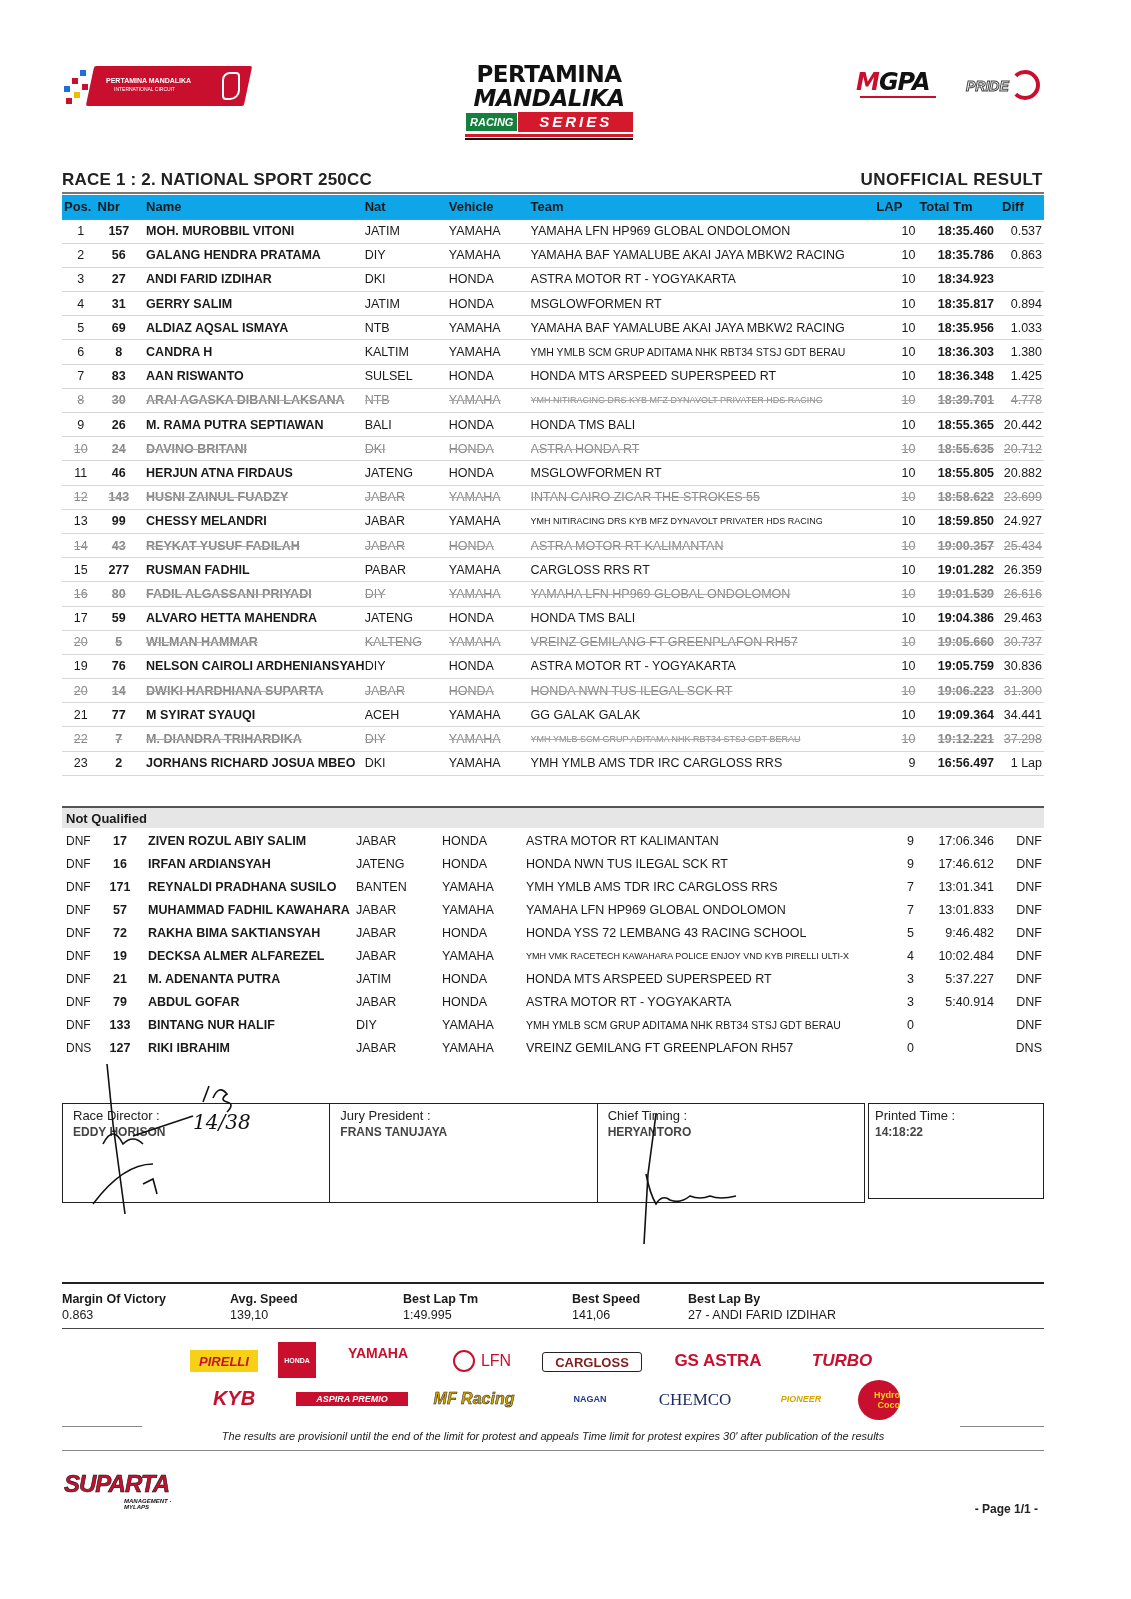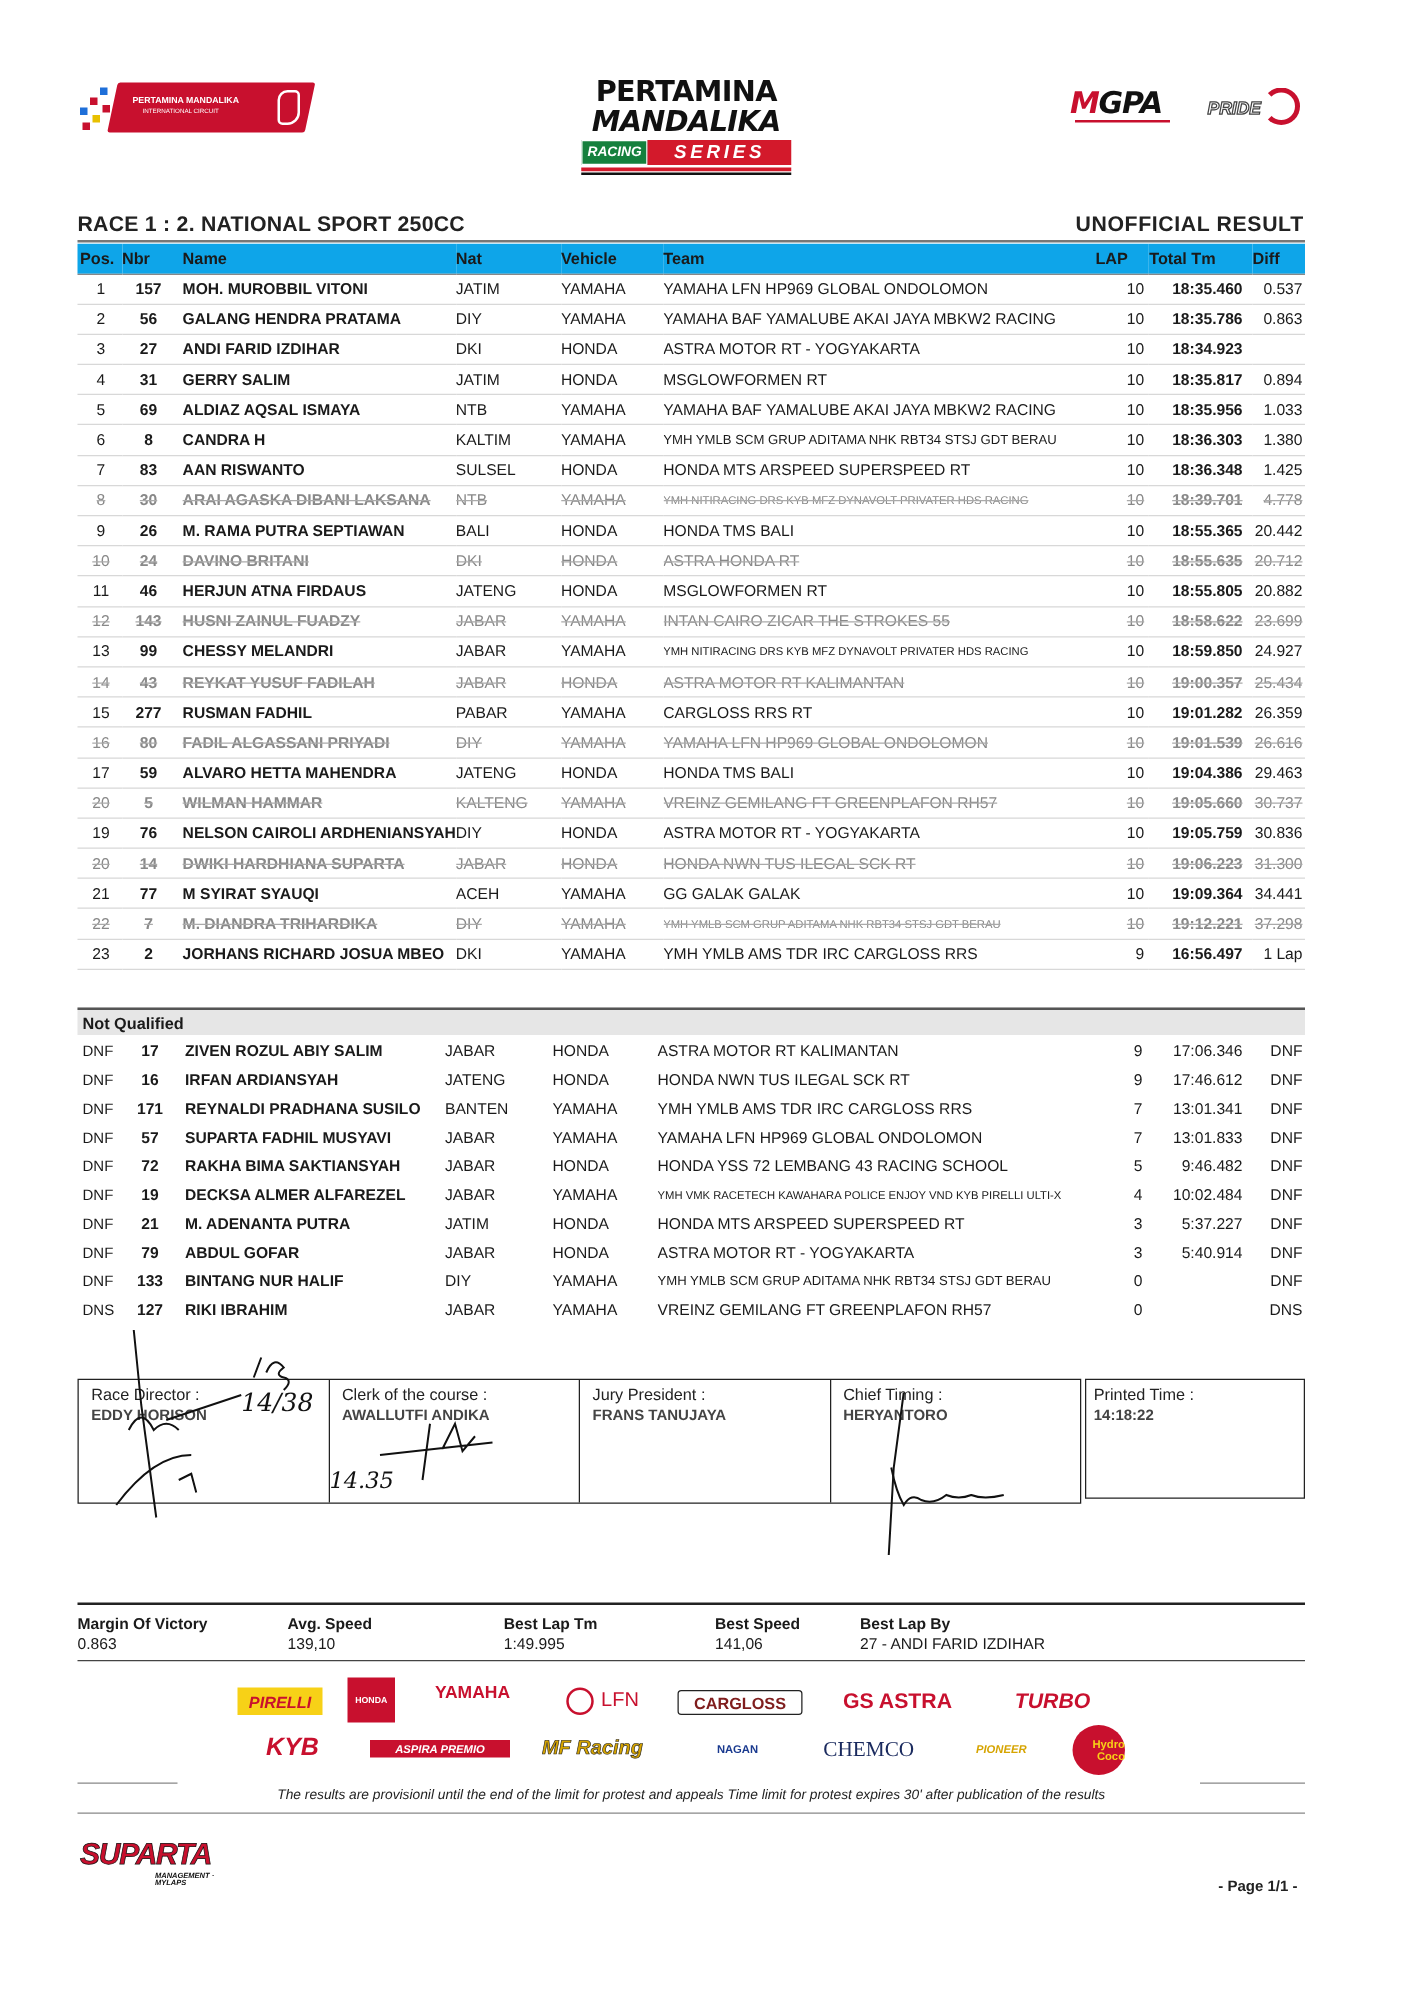--- a/index.html
+++ b/index.html
@@ -442,21 +442,21 @@
         <td class="c-nat">BANTEN</td>
         <td class="c-veh">YAMAHA</td>
         <td class="c-team">YMH YMLB AMS TDR IRC CARGLOSS RRS</td>
         <td class="c-lap">7</td>
         <td class="c-tot">13:01.341</td>
         <td class="c-diff">DNF</td>
       </tr>
       <tr>
         <td class="c-pos">DNF</td>
         <td class="c-nbr">57</td>
-        <td class="c-name">SUPARTA FADHIL MUSYAVI</td>
+        <td class="c-name">MUHAMMAD FADHIL KAWAHARA</td>
         <td class="c-nat">JABAR</td>
         <td class="c-veh">YAMAHA</td>
         <td class="c-team">YAMAHA LFN HP969 GLOBAL ONDOLOMON</td>
         <td class="c-lap">7</td>
         <td class="c-tot">13:01.833</td>
         <td class="c-diff">DNF</td>
       </tr>
       <tr>
         <td class="c-pos">DNF</td>
         <td class="c-nbr">72</td>
@@ -532,28 +532,20 @@
     <div class="sign-name">EDDY HORISON</div>
     <svg class="signature" style="left:10px;top:-40px" width="190" height="190">
       <path d="M34 0 L40 60 L52 150"></path>
       <path d="M30 80 q10 -20 20 0 q10 -10 20 0 M60 72 l60 -20"></path>
       <path d="M20 140 q30 -40 60 -40 M70 120 l10 -5 l4 15"></path>
       <path d="M130 38 l6 -16 M140 34 q6 -14 14 -4 q-8 6 0 8 q8 2 0 10"></path>
     </svg>
     <span style="position:absolute;left:130px;top:6px;font-family:'DejaVu Serif',serif;font-size:20px;font-style:italic;color:#111">14/38</span>
   </div>
   <div class="sign-cell">
-    <div class="sign-label">Clerk of the course :</div>
-    <div class="sign-name">AWALLUTFI ANDIKA</div>
-    <svg class="signature" style="left:20px;top:30px" width="140" height="60">
-      <path d="M20 30 l90 -10 M60 5 l-6 45 M70 25 l10 -20 l6 22 l10 -12"></path>
-    </svg>
-    <span style="position:absolute;left:0px;top:70px;font-family:'DejaVu Serif',serif;font-size:18px;font-style:italic;color:#111">14.35</span>
-  </div>
-  <div class="sign-cell">
     <div class="sign-label">Jury President :</div>
     <div class="sign-name">FRANS TANUJAYA</div>
   </div>
   <div class="sign-cell">
     <div class="sign-label">Chief Timing :</div>
     <div class="sign-name">HERYANTORO</div>
     <svg class="signature" style="left:40px;top:10px" width="120" height="130">
       <path d="M18 0 L10 60 L6 130"></path>
       <path d="M8 60 q4 20 10 30 q6 -10 14 -4 q10 4 20 -4 q10 4 20 0 q10 4 26 0"></path>
     </svg>

